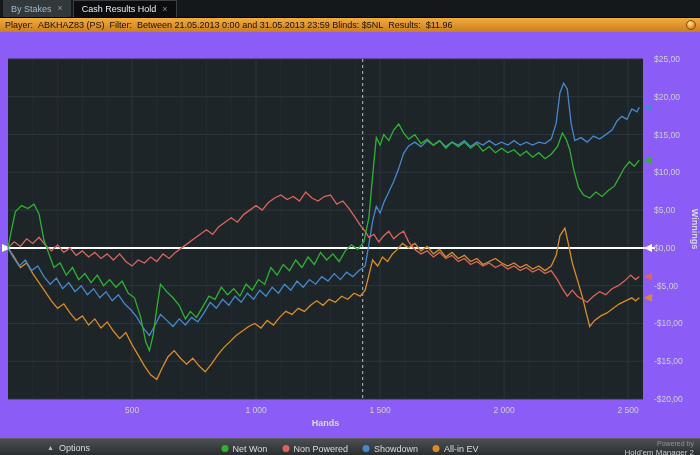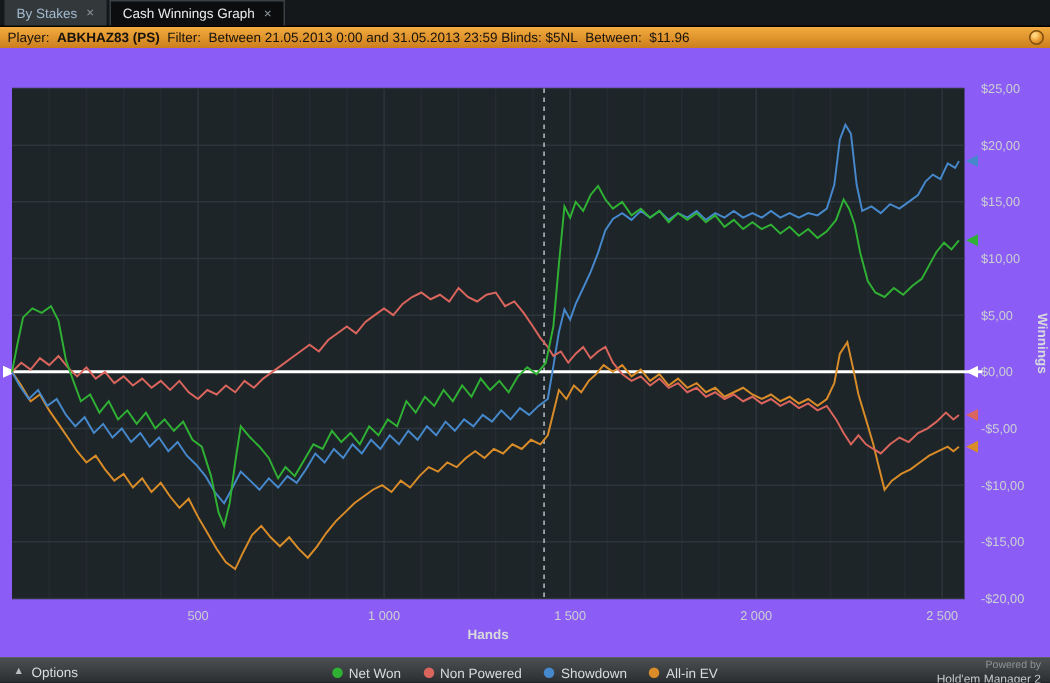--- a/index.html
+++ b/index.html
@@ -13,66 +13,66 @@
   .tab { display:flex; align-items:center; gap:6px; padding:0 8px; font-size:9px; cursor:pointer; }
   .tab.inactive { background:#33383b; color:#a3bad0; }
   .tab.active   { background:#0b0d0f; color:#e9ebed; border:1px solid #3a4045; border-bottom:none; }
   .tab-close { color:#8d9498; font-size:9px; line-height:1; }
 
   
   .infobar { height:14px; background:linear-gradient(#f3ac3f,#cc7e1c);
              display:flex; align-items:center; font-size:9px; color:#17120c;
              padding:0 5px; gap:5px; position:relative; white-space:nowrap; }
   .infobar .lbl { font-weight:normal; }
-  .infobar .val-strong { font-weight:bold; }
+  .infobar .val-strong { font-weight:normal; }
   .info-icon { position:absolute; right:4px; top:2px; width:10px; height:10px; border-radius:50%;
                background:radial-gradient(circle at 35% 30%, #ffd47d 15%, #e89a2c 55%, #b56a12);
                border:1px solid #7e4e0e; }
 
   
   .chart-area { position:relative; width:700px; height:406px; background:#8b5cf6; }
   #chart-svg { position:absolute; left:0; top:0; }
 
   
   .bottombar { height:18px; background:linear-gradient(#4b4f52,#292c2e);
                border-top:1px solid #5c6063; display:flex; align-items:center;
                position:relative; font-size:9px; }
   .options-btn { display:flex; align-items:center; gap:5px; color:#dadcde;
-                 padding:4px 9px; height:100%; cursor:pointer; }
+                 padding:4px 9px; height:100%; cursor:pointer;margin-left:38px; }
   .opt-icon { color:#b9bdbf; font-size:7px; line-height:1; }
   .legend { position:absolute; left:50%; top:1px; height:100%; transform:translateX(-50%);
             display:flex; gap:15px; align-items:center;justify-content:flex-end; }
   .legend-item { display:flex; align-items:center; gap:4px; color:#d9dcde; cursor:pointer; }
   .legend-swatch { width:7px; height:7px; border-radius:50%; display:inline-block; }
   .powered { position:absolute; right:6px; top:1px; text-align:right; line-height:1.2; }
   .p1 { font-size:7px; color:#8f9497; }
   .p2 { font-size:8px; color:#c6c9cb; }
 </style>
 </head>
 <body>
 
 <div class="window">
 
   <div class="tabbar">
     <div class="tab inactive">
       <span class="tab-label">By Stakes</span>
       <span class="tab-close">×</span>
     </div>
     <div class="tab active">
-      <span class="tab-label">Cash Winnings Graph</span>
+      <span class="tab-label">Cash Results Hold</span>
       <span class="tab-close">×</span>
     </div>
   </div>
 
   <div class="infobar">
     <span class="lbl">Player:</span>
     <span class="val-strong">ABKHAZ83 (PS)</span>
     <span class="lbl">Filter:</span>
     <span>Between 21.05.2013 0:00 and 31.05.2013 23:59 Blinds: $5NL</span>
-    <span class="lbl">Between:</span>
+    <span class="lbl">Results:</span>
     <span>$11.96</span>
     <span class="info-icon"></span>
   </div>
 
   <div class="chart-area">
     <svg id="chart-svg" width="700" height="406">
         <rect x="8" y="27" width="635" height="340" fill="#1e2529"></rect>
         <line x1="32.8046875" y1="27" x2="32.8046875" y2="367" stroke="#242c31" stroke-width="1"></line>
         <line x1="57.609375" y1="27" x2="57.609375" y2="367" stroke="#242c31" stroke-width="1"></line>
         <line x1="82.4140625" y1="27" x2="82.4140625" y2="367" stroke="#242c31" stroke-width="1"></line>

